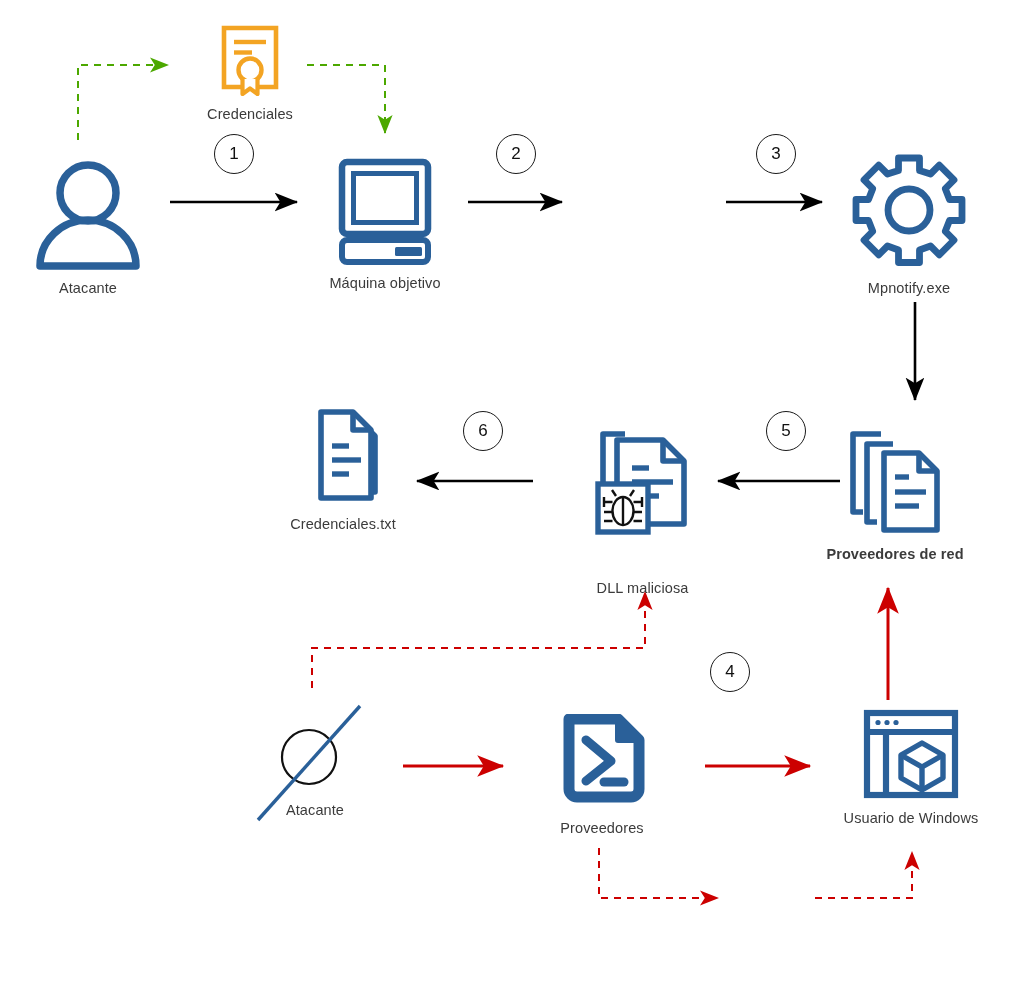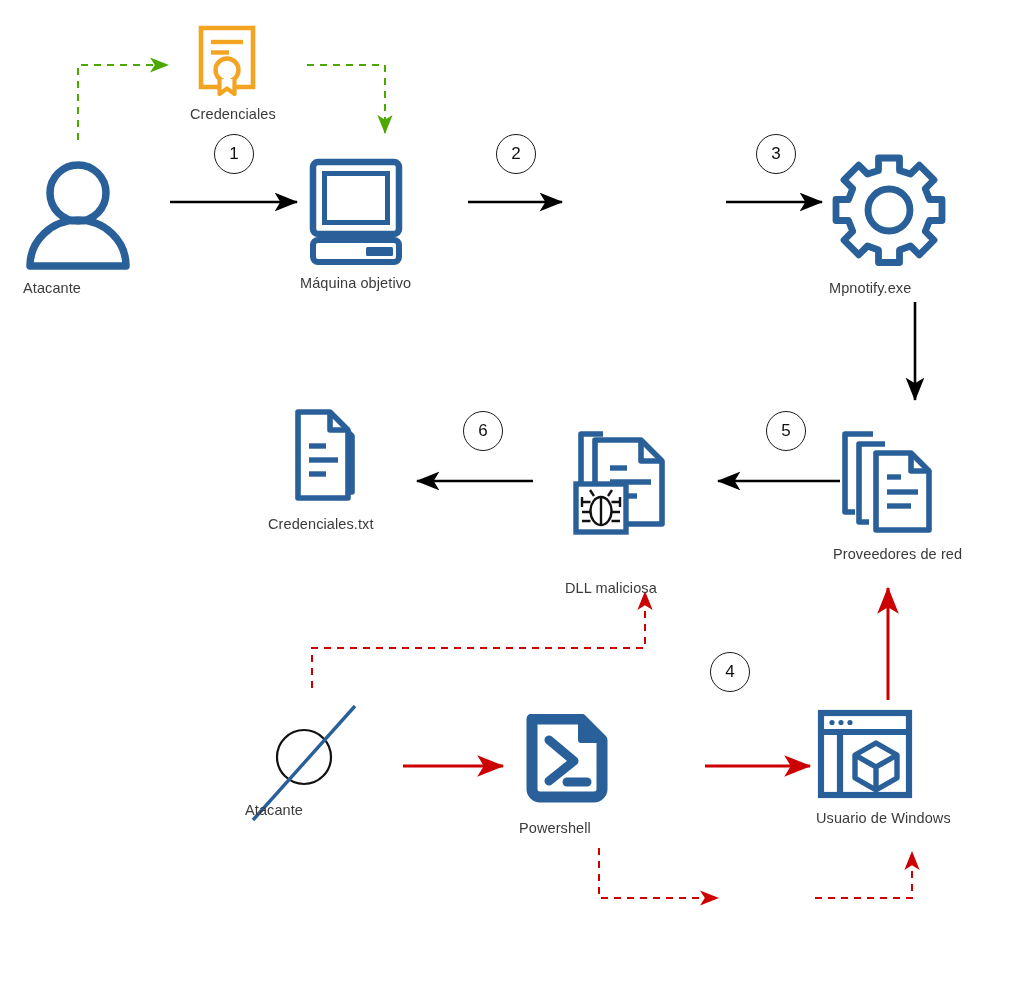--- a/index.html
+++ b/index.html
@@ -1,19 +1,19 @@
 <!DOCTYPE html>
 <html><head>
 <meta charset="utf-8">
 <style>
   html,body{margin:0;padding:0;background:#ffffff;}
   body{width:1023px;height:997px;font-family:"Liberation Sans",sans-serif;color:#333333;overflow:hidden;}
   #stage{position:relative;width:1023px;height:997px;}
   #stage svg.layer{position:absolute;left:0;top:0;width:1023px;height:997px;overflow:visible;}
-  .node{position:absolute;display:flex;flex-direction:column;align-items:flex-start;}
+  .node{position:absolute;display:flex;flex-direction:column;align-items:center;}
   .node .glyph{display:block;}
   .node .caption{margin-top:6px;font-size:14.5px;line-height:17px;color:#3b3b3b;text-align:center;white-space:pre-line;letter-spacing:.1px;}
   .stepnum{position:absolute;width:38px;height:38px;border-radius:50%;border:1.4px solid #1a1a1a;
            display:flex;align-items:center;justify-content:center;font-size:17px;color:#111;background:transparent;}
 </style>
 </head>
 <body>
 
 <div id="stage">
 
@@ -123,21 +123,21 @@
         <path d="M49.5,6 L70.5,6 L70.5,18.5 L81.5,22 L90.3,13.2 L105,27.9 L96.3,36.7 L100.5,47.5 L113,47.5 L113,68.5
                  L100.5,68.5 L96.3,79.3 L105,88.1 L90.3,102.8 L81.5,94 L70.5,98 L70.5,110.5 L49.5,110.5 L49.5,98
                  L38.5,94 L29.7,102.8 L15,88.1 L23.7,79.3 L19.5,68.5 L7,68.5 L7,47.5 L19.5,47.5 L23.7,36.7
                  L15,27.9 L29.7,13.2 L38.5,22 L49.5,18.5 Z" fill="none" stroke="#2A6099" stroke-width="6.8" stroke-linejoin="round"></path>
         <circle cx="60" cy="58" r="21" fill="none" stroke="#2A6099" stroke-width="6.8"></circle>
       </svg>
     </span>
     <span class="caption">Mpnotify.exe</span>
   </div>
 
-  <div class="node" style="left:833px;top:428px;width:176px;">
+  <div class="node" style="left:807px;top:428px;width:176px;font-weight:bold;">
     <span class="glyph">
       <svg width="108" height="108" viewBox="0 0 108 108">
         <path d="M40,6 L12,6 L12,84 L22,84" fill="none" stroke="#2A6099" stroke-width="5.6" stroke-linejoin="round"></path>
         <path d="M52,16 L26,16 L26,94 L36,94" fill="none" stroke="#2A6099" stroke-width="5.6" stroke-linejoin="round"></path>
         <path d="M43,25 L78,25 L96,43 L96,102 L43,102 Z" fill="#ffffff" stroke="#2A6099" stroke-width="5.6" stroke-linejoin="round"></path>
         <path d="M78,25 L78,43 L96,43" fill="none" stroke="#2A6099" stroke-width="5.6" stroke-linejoin="round"></path>
         <line x1="54" y1="49" x2="68" y2="49" stroke="#2A6099" stroke-width="5.4"></line>
         <line x1="54" y1="64" x2="85" y2="64" stroke="#2A6099" stroke-width="5.4"></line>
         <line x1="54" y1="78" x2="78" y2="78" stroke="#2A6099" stroke-width="5.4"></line>
       </svg>
@@ -195,21 +195,21 @@
 
   <div class="node" style="left:519px;top:714px;width:166px;">
     <span class="glyph">
       <svg width="92" height="96" viewBox="0 0 92 96">
         <path d="M13,5 L62,5 L83,26 L83,75 A8,8 0 0 1 75,83 L21,83 A8,8 0 0 1 13,75 Z" fill="none" stroke="#2A6099" stroke-width="11" stroke-linejoin="round"></path>
         <path d="M62,5 L62,26 L83,26" fill="#2A6099" stroke="#2A6099" stroke-width="6" stroke-linejoin="round"></path>
         <path d="M30,26 L55,47 L30,67" fill="none" stroke="#2A6099" stroke-width="9" stroke-linecap="round" stroke-linejoin="round"></path>
         <line x1="48" y1="68" x2="68" y2="68" stroke="#2A6099" stroke-width="9" stroke-linecap="round"></line>
       </svg>
     </span>
-    <span class="caption">Powershell</span>
+    <span class="caption">Proveedores</span>
   </div>
 
   <div class="node" style="left:816px;top:708px;width:190px;">
     <span class="glyph">
       <svg width="98" height="92" viewBox="0 0 98 92">
         <rect x="5" y="5" width="88" height="82" fill="none" stroke="#2A6099" stroke-width="6.2"></rect>
         <line x1="5" y1="24" x2="93" y2="24" stroke="#2A6099" stroke-width="6.2"></line>
         <line x1="24" y1="24" x2="24" y2="87" stroke="#2A6099" stroke-width="6.2"></line>
         <circle cx="16" cy="14.5" r="2.6" fill="#2A6099"></circle>
         <circle cx="25" cy="14.5" r="2.6" fill="#2A6099"></circle>

